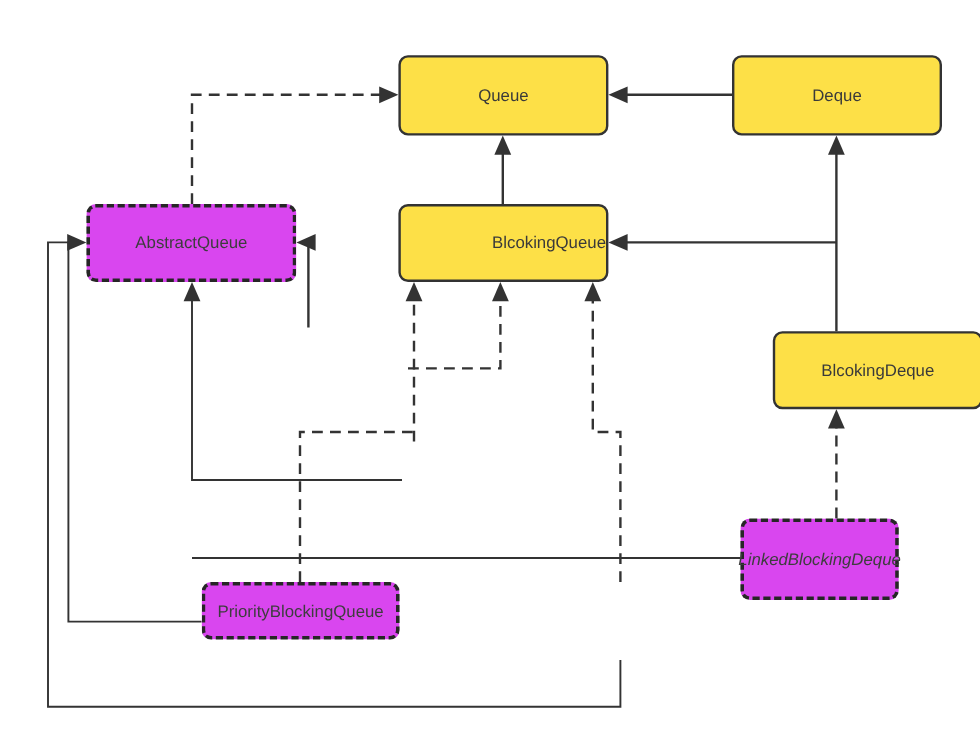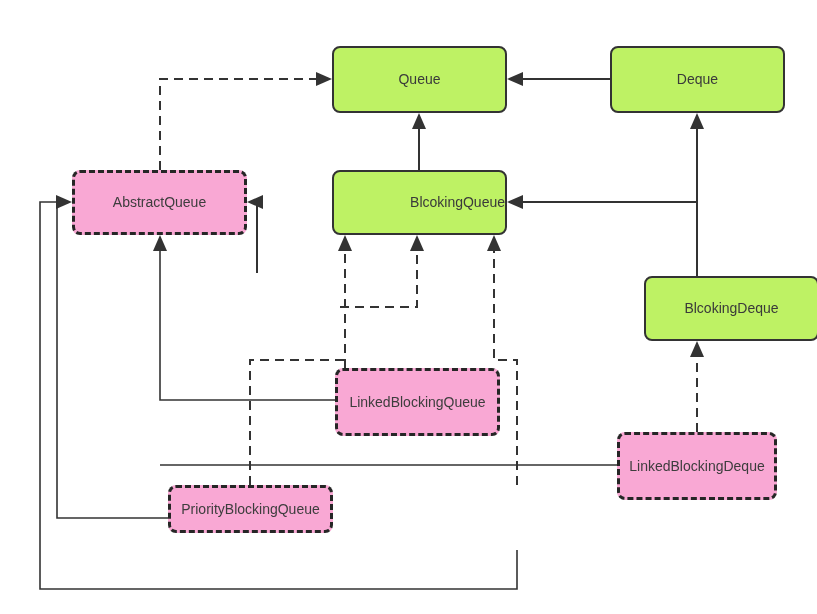--- a/index.html
+++ b/index.html
@@ -18,25 +18,25 @@
     box-sizing:border-box;
     display:flex;align-items:center;justify-content:center;
     text-align:center;
     color:#3a3a3a;
     font-size:14px;
     line-height:1.2;
     border-radius:8px;
     z-index:5;
   }
   .node.iface{
-    background:#bef264;
+    background:#fde047;
     border:2px solid #333333;
   }
   .node.impl{
-    background:#f9a8d4;
+    background:#d946ef;
     border:3px dashed #262626;
     color:#3d3d3d;
   }
   .node .lbl{pointer-events:none;}
   svg#edges{
     position:absolute;left:0;top:0;width:817px;height:614px;
     z-index:1;
   }
   .edge{
     fill:none;
@@ -138,25 +138,22 @@
 
   <div class="node iface" style="left:332px;top:170px;width:175px;height:65px;justify-content:flex-end;">
     <span class="lbl">BlcokingQueue</span>
   </div>
 
 
   <div class="node iface" style="left:644px;top:276px;width:175px;height:65px;">
     <span class="lbl">BlcokingDeque</span>
   </div>
 
-  <div class="node impl" style="left:335px;top:368px;width:165px;height:68px;">
-    <span class="lbl">LinkedBlockingQueue</span>
-  </div>
 
-  <div class="node impl" style="left:617px;top:432px;width:160px;height:68px;">
+  <div class="node impl" style="left:617px;top:432px;width:132px;height:68px;font-style:italic;">
     <span class="lbl">LinkedBlockingDeque</span>
   </div>
 
   <div class="node impl" style="left:168px;top:485px;width:165px;height:48px;">
     <span class="lbl">PriorityBlockingQueue</span>
   </div>
 
 
 
 </div>

